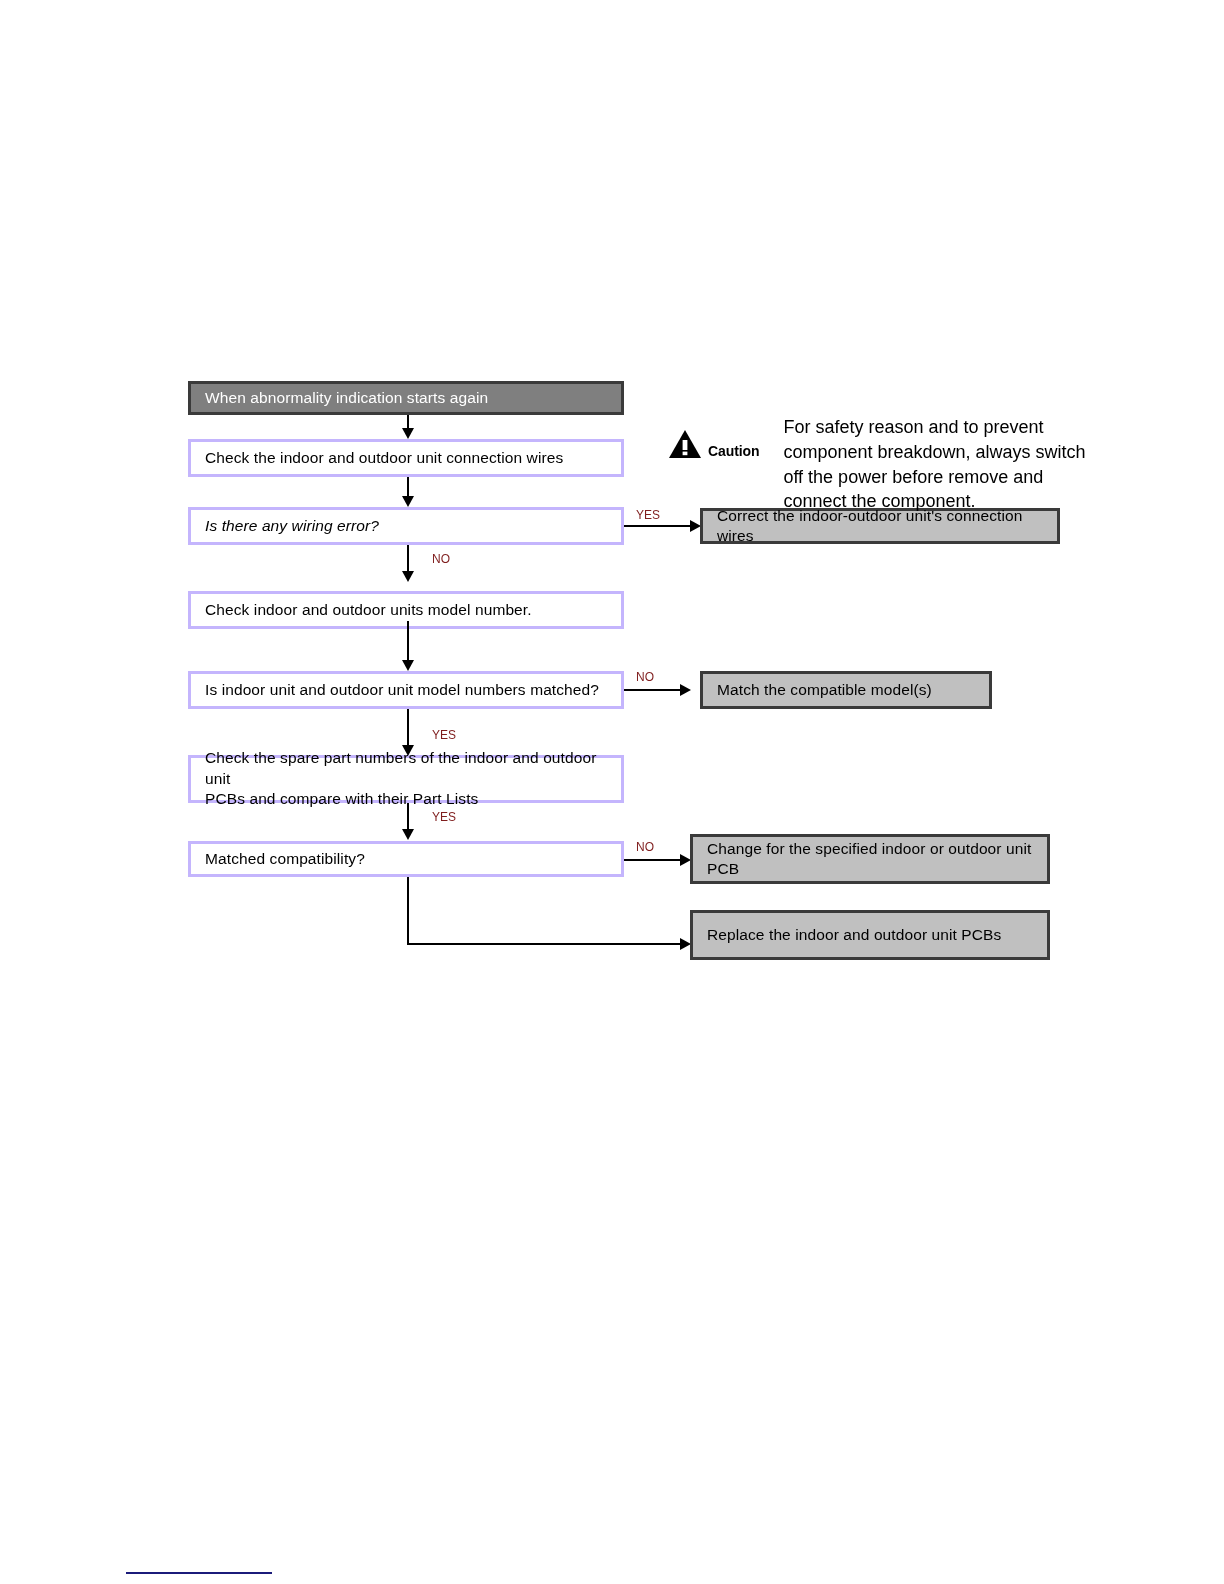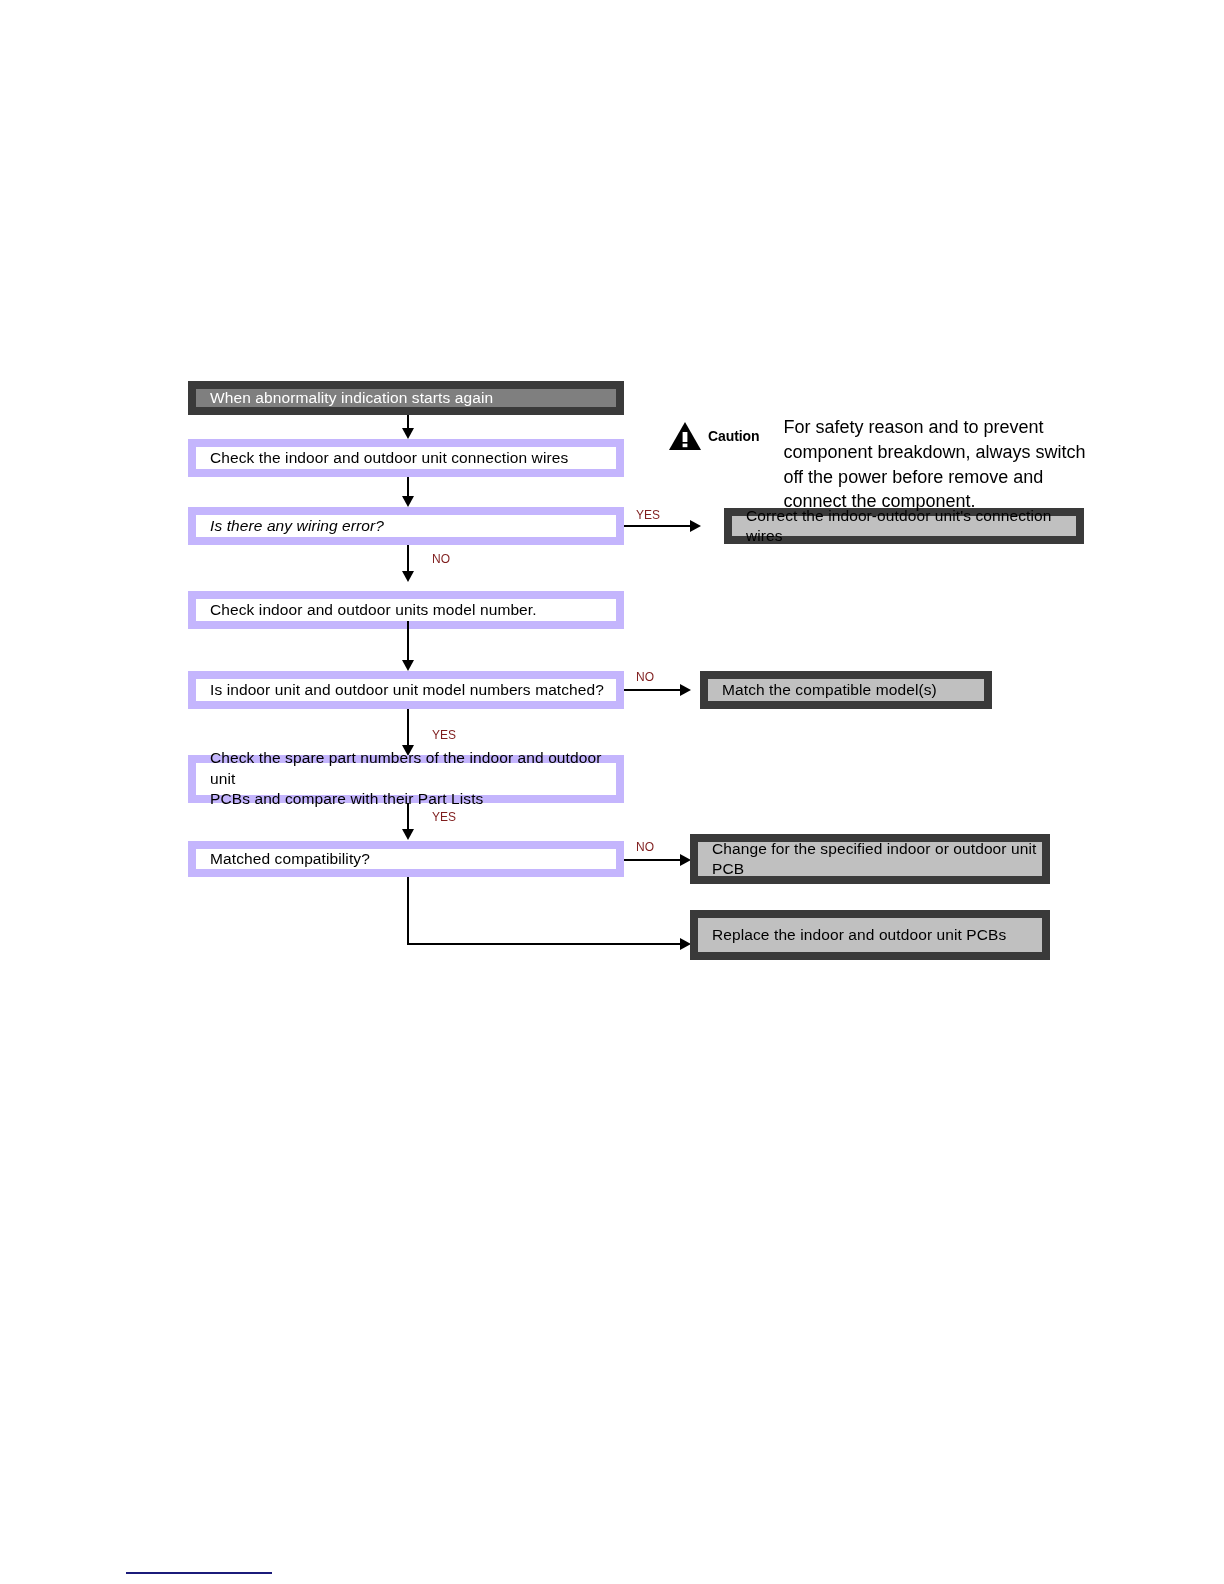--- a/index.html
+++ b/index.html
@@ -18,21 +18,21 @@
     position: absolute;
     left: 0; top: 0;
     width: 1224px;
     height: 1584px;
     overflow: hidden;
   }
   
   .node {
     position: absolute;
     box-sizing: border-box;
-    border: 8px solid #c4b5fd;
+    border: 3px solid #c4b5fd;
     background: #ffffff;
     display: flex;
     align-items: center;
     font-size: 15.5px;
     line-height: 1.32;
     color: #000000;
     letter-spacing: 0.1px;
   }
   .node .txt {
     padding: 0 0 0 14px;
@@ -81,22 +81,22 @@
   }
 
   
   .caution-wrap {
     position: absolute;
     display: flex;
     align-items: flex-start;
   }
   .caution-icon-row {
     display: flex;
-    align-items: center;
-    margin-top: 6px;
+    align-items: flex-end;
+    margin-top: 14px;
   }
   .caution-word {
     font-size: 14px;
     font-weight: bold;
     color: #000000;
     margin-left: 6px;
     letter-spacing: -0.1px;
   }
   .caution-text {
     font-size: 18px;
@@ -133,21 +133,21 @@
   <div class="arrow-down" style="left:402px; top:496px;"></div>
 
   <div class="node" style="left:188px; top:507px; width:436px; height:38px;font-style:italic;">
     <span class="txt">Is there any wiring error?</span>
   </div>
 
   <div class="hline" style="left:624px; top:525px; width:72px;"></div>
   <div class="arrow-right" style="left:690px; top:520px;"></div>
   <div class="edge-label" style="left:636px; top:508px;">YES</div>
 
-  <div class="node result-node" style="left:700px; top:508px; width:360px; height:36px;margin-left:24px;">
+  <div class="node result-node" style="left:700px; top:508px; width:360px; height:36px;">
     <span class="txt">Correct the indoor-outdoor unit's connection wires</span>
   </div>
 
   <div class="vline" style="left:407px; top:545px; height:32px;"></div>
   <div class="arrow-down" style="left:402px; top:571px;"></div>
   <div class="edge-label" style="left:432px; top:552px;">NO</div>
 
   <div class="node" style="left:188px; top:583px; width:436px; height:38px;margin-top:8px;">
     <span class="txt">Check indoor and outdoor units model number.</span>
   </div>

